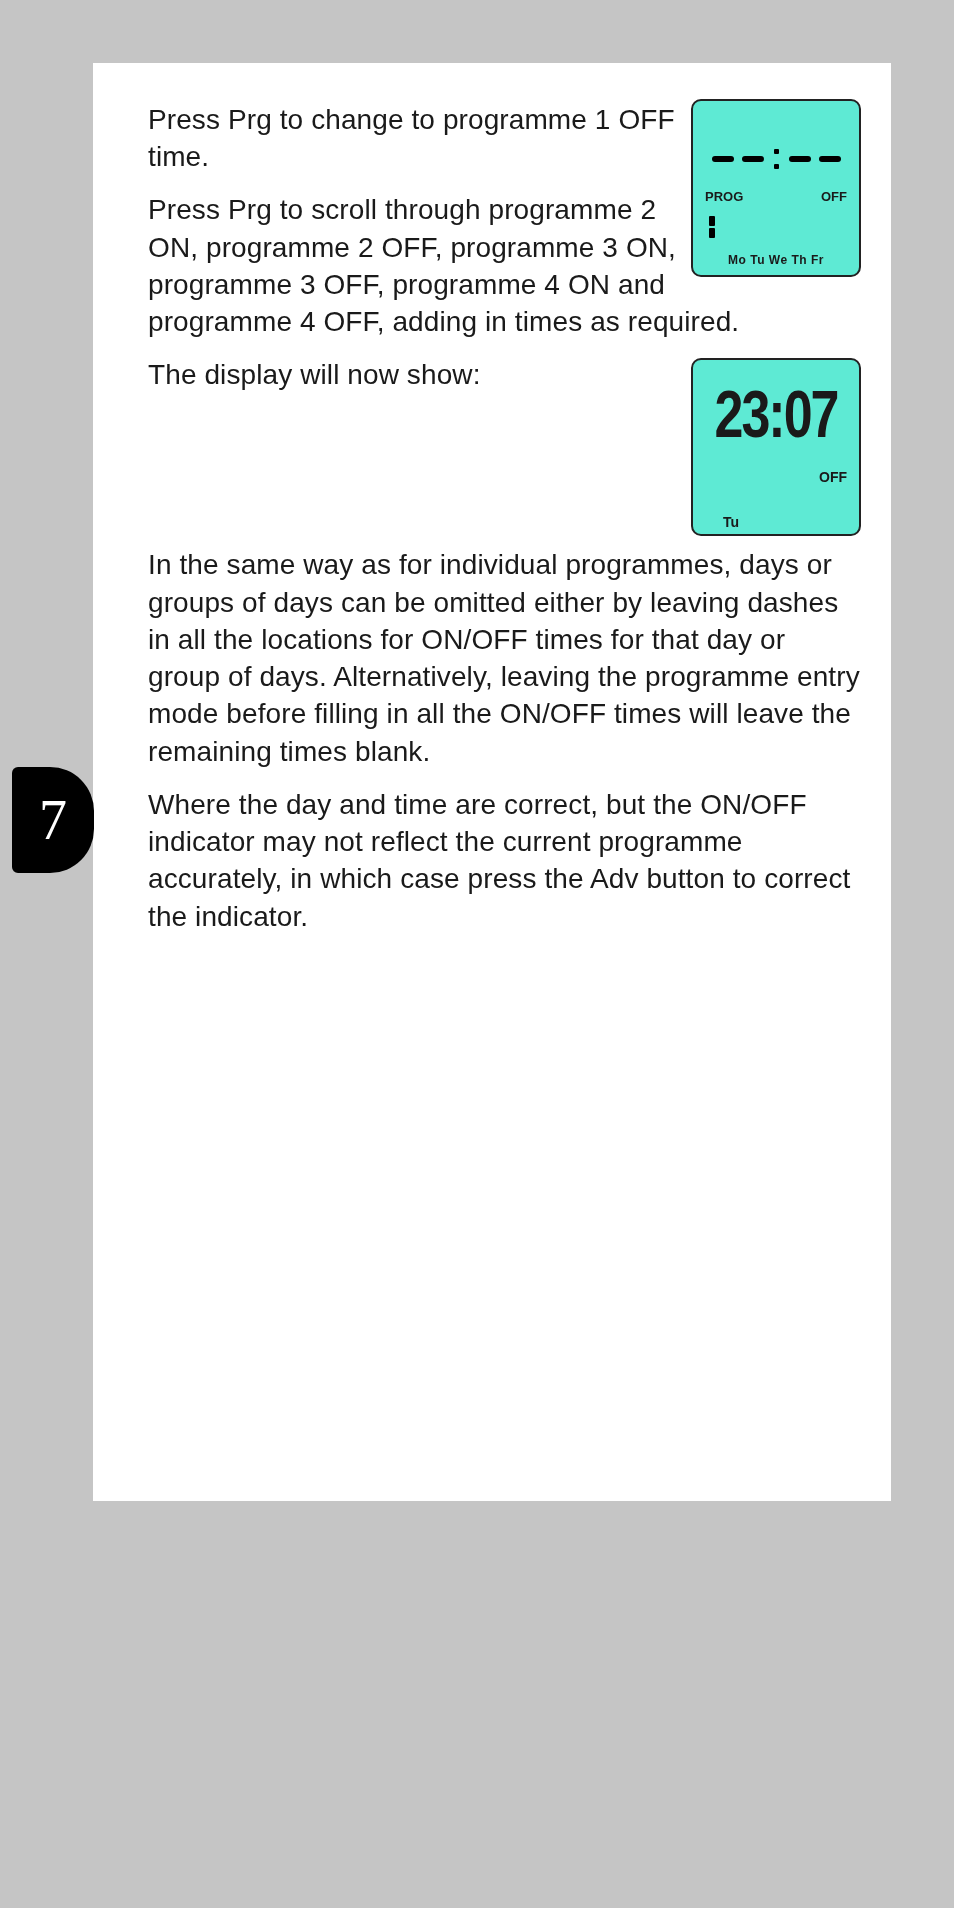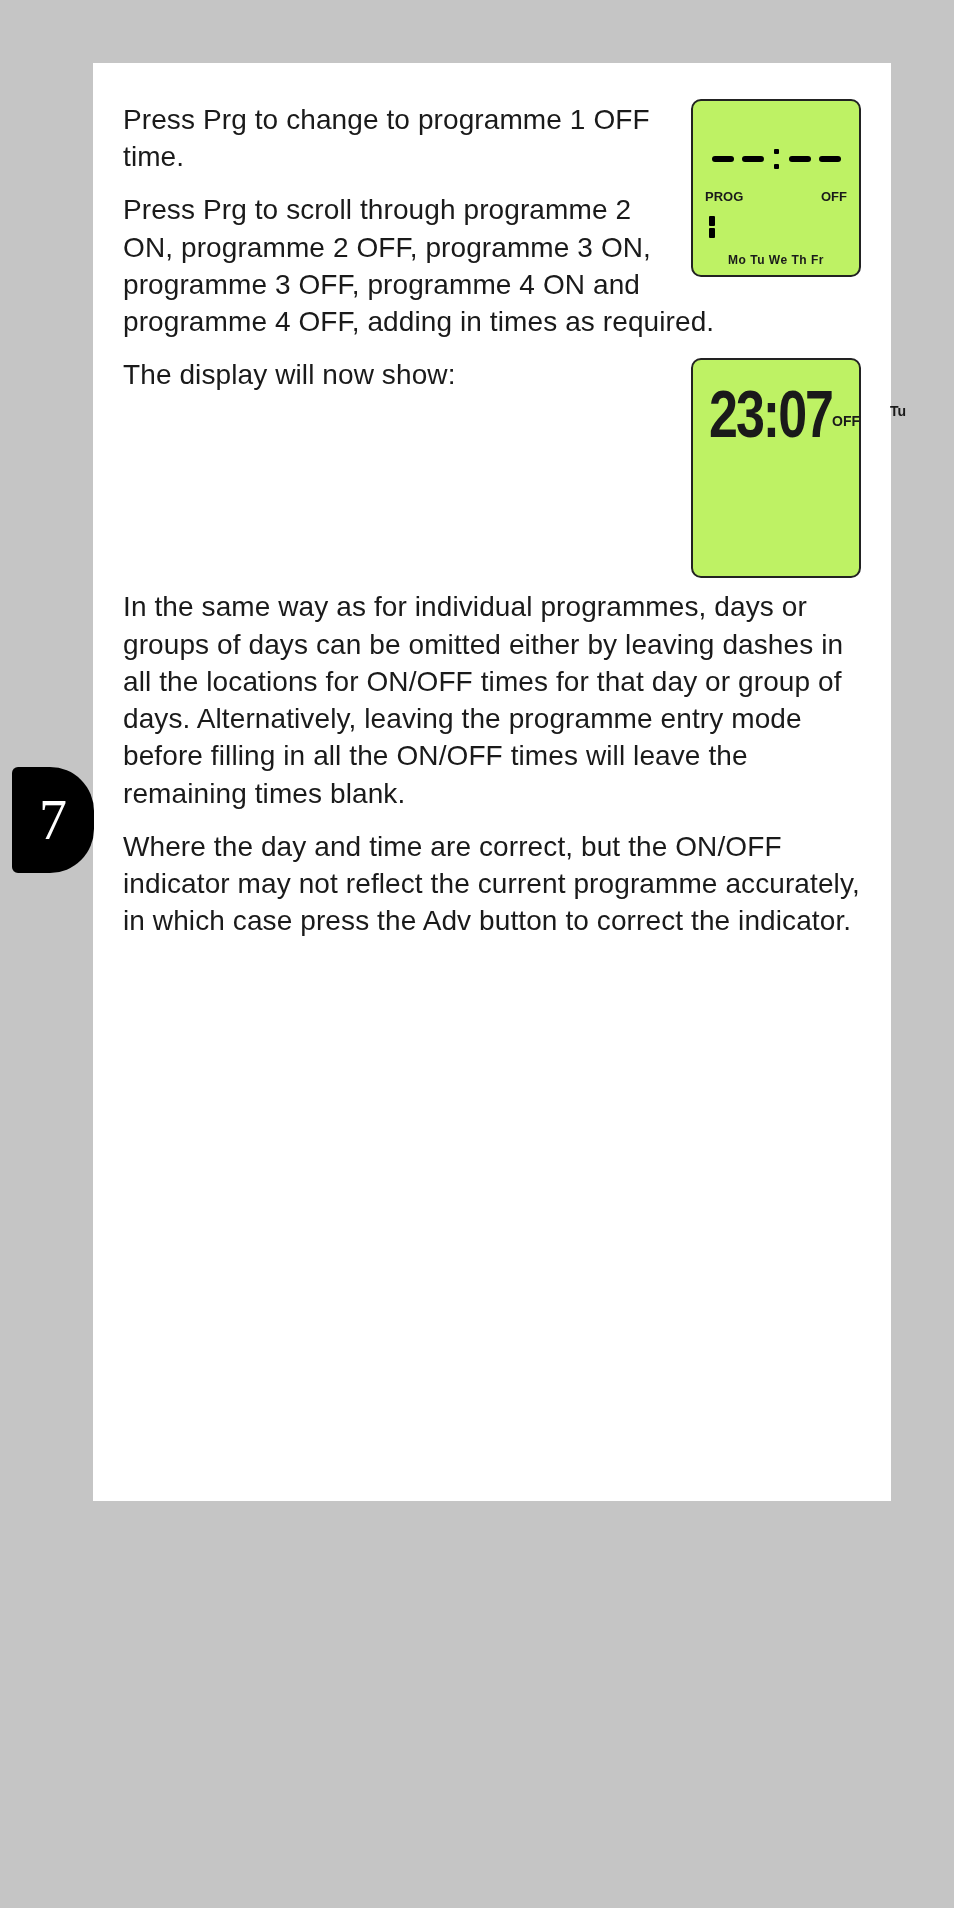--- a/index.html
+++ b/index.html
@@ -20,26 +20,27 @@
     padding: 38px 30px 38px 30px;
   }
   .content {
     font-size: 28px;
     line-height: 1.33;
     font-weight: 300;
   }
   .content p {
     margin-bottom: 16px;
     letter-spacing: 0.1px;
+    margin-left: 25px;
   }
   .lcd {
     float: right;
     border: 2px solid #222;
     border-radius: 10px;
-    background: #bef264;
+    background: #5eead4;
     margin-left: 14px;
     margin-bottom: 10px;
   }
   .lcd1 {
     width: 170px;
     height: 178px;
     margin-top: -2px;
     padding: 10px 8px 6px 8px;
     display: flex;
     flex-direction: column;
@@ -97,25 +98,25 @@
   }
   .lcd1 .days {
     font-size: 12px;
     font-weight: 700;
     letter-spacing: 0.5px;
     text-align: center;
     margin-top: 6px;
   }
   .lcd2 {
     width: 170px;
-    height: 220px;
+    height: 178px;
     margin-top: 2px;
-    padding: 16px 6px 6px 16px;
-    display: flex;
-    flex-direction: row;
+    padding: 16px 6px 6px 6px;
+    display: flex;
+    flex-direction: column;
   }
   .lcd2 .time {
     font-family: "Arial Black", Arial, sans-serif;
     font-size: 52px;
     font-weight: 900;
     letter-spacing: -2px;
     text-align: center;
     line-height: 1;
     transform: scaleY(1.3);
     transform-origin: top;

